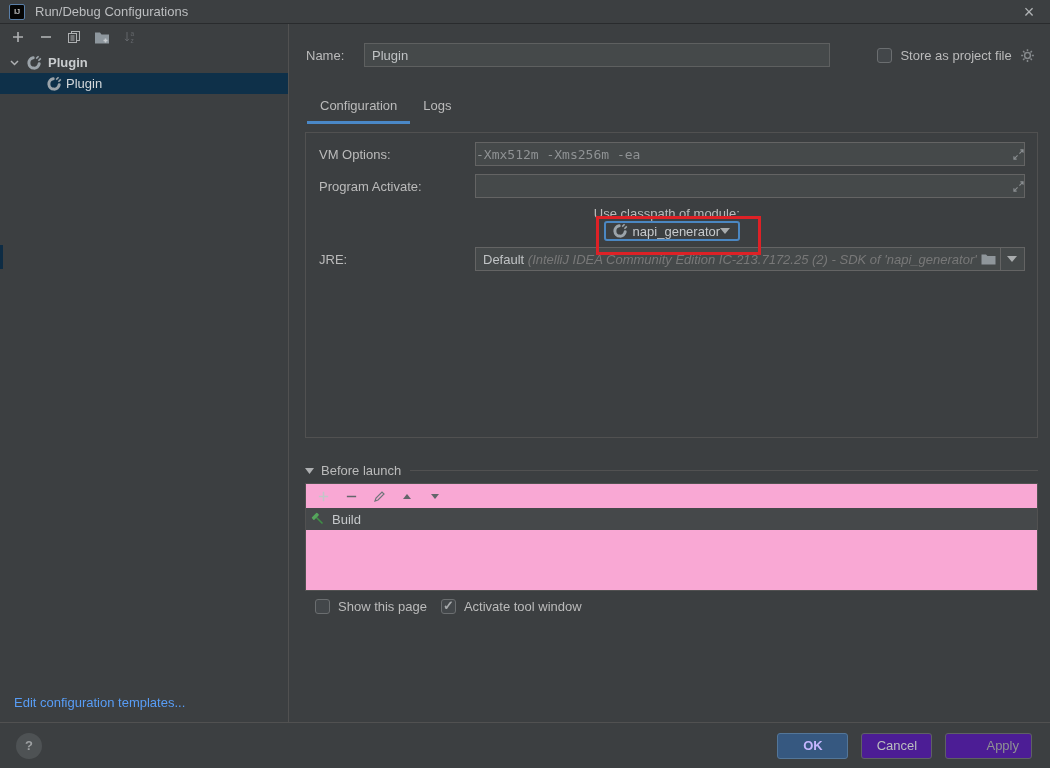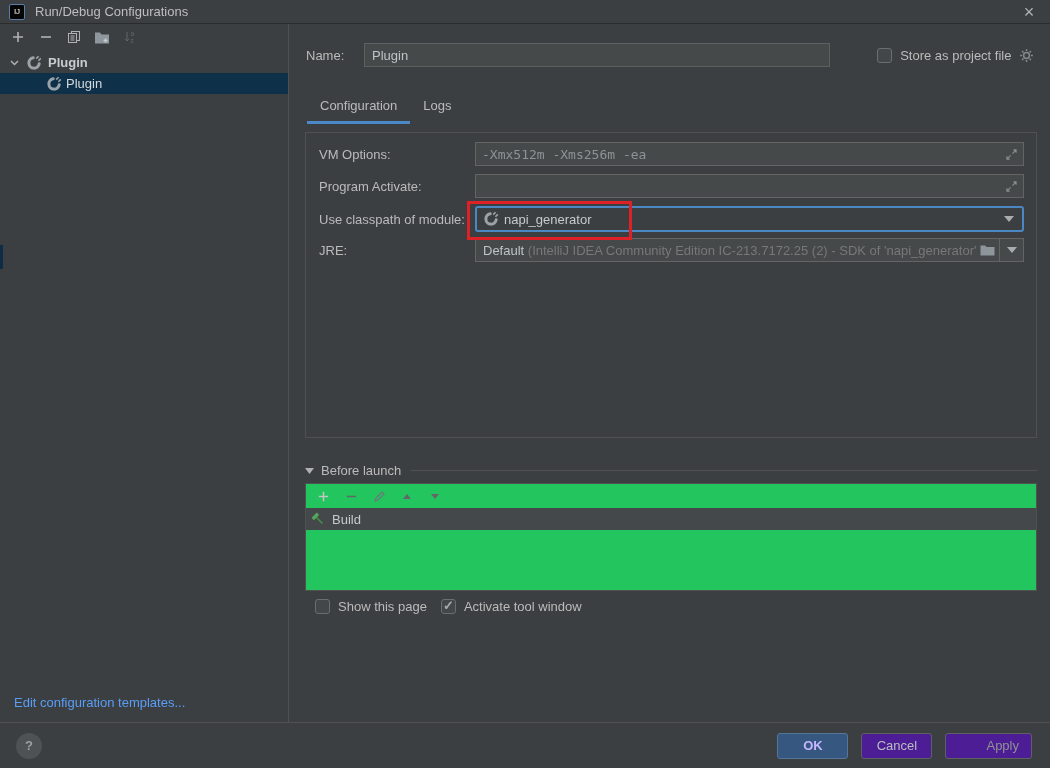--- a/index.html
+++ b/index.html
@@ -63,21 +63,21 @@
   .tab { padding:0 13px 8px; cursor:pointer; border-bottom:3px solid transparent; }
   .tab.active { border-bottom-color:#4a88c7; }
   .content-panel {
     margin:8px 18px 0 16px; height:306px; border:1px solid #515151;
     padding:9px 12px 0 13px;
   }
   .frow { display:flex; align-items:center; margin-bottom:8px; }
   .flabel { width:156px; flex:none; }
   .fieldbox {
     flex:1; height:24px; background:#45494a; border:1px solid #646464;
-    display:flex; align-items:center; padding:0 6px; position:relative;justify-content:flex-end;
+    display:flex; align-items:center; padding:0 0; position:relative;justify-content:flex-end;
   }
   .fieldbox input {
     flex:1; background:transparent; border:none; outline:none;
     color:#8f9294; font-family:"DejaVu Sans Mono", monospace; font-size:13px;
   }
   .expand-ic { flex:none; margin-left:6px; cursor:pointer; display:flex; }
   .combo {
     flex:1; height:26px; background:#3c3f41; border:2px solid #4b87c2;
     border-radius:3px; display:flex; align-items:center; padding:0 8px 0 6px;
     position:relative; cursor:pointer;
@@ -86,30 +86,30 @@
   .combo-arrow { margin-left:auto; display:flex; }
   .annotation {
     position:absolute; left:-10px; top:-7px; width:165px; height:39px;
     border:3px solid #dd2126; pointer-events:none; z-index:5;
   }
   .jre-combo {
     flex:1; height:24px; background:#45494a; border:1px solid #646464;
     display:flex; align-items:center; padding-left:7px; cursor:pointer; min-width:0;
   }
   .jre-text { white-space:nowrap; overflow:hidden; color:#c0c3c5; }
-  .jre-text .dim { color:#787878; }
+  .jre-text .dim { color:#787878;font-style:italic; }
   .jre-folder { flex:none; margin:0 4px; display:flex; }
   .jre-arrow-btn {
     flex:none; width:24px; align-self:stretch; border-left:1px solid #646464;
     display:flex; align-items:center; justify-content:center;
   }
   
   .bl-header { display:flex; align-items:center; gap:7px; margin:25px 18px 5px 16px; }
   .bl-line { flex:1; height:1px; background:#515151; margin-left:2px; }
-  .launch-box { margin:0 18px 0 16px; height:108px; border:1px solid #515151; background:#22c55e; }
+  .launch-box { margin:0 18px 0 16px; height:108px; border:1px solid #515151; background:#f9a8d4; }
   .launch-toolbar { height:24px; display:flex; align-items:center; gap:12px; padding:0 9px; }
   .launch-item { height:22px; display:flex; align-items:center; gap:6px; padding:0 5px; background:#45484a; cursor:pointer; }
   .launch-item .lbl { color:#c6c9cb; }
   .checks-row { display:flex; align-items:center; margin:8px 0 0 26px; }
   .checks-row .lab { margin:0 14px 0 8px; }
   .checks-row .lab2 { margin-left:8px; }
   
   .footer {
     position:absolute; left:0; right:0; bottom:0; height:46px;
     border-top:1px solid #515151; background:#3c3f41;
@@ -255,21 +255,21 @@
               <svg width="11" height="11" viewBox="0 0 12 12">
                   <g stroke="#8a8e91" stroke-width="1.2" fill="none">
                     <path d="M7 5L11 1M8 1h3v3"></path>
                     <path d="M5 7L1 11M1 8v3h3"></path>
                   </g>
                 </svg>
             </span>
           </div>
         </div>
 
-        <div class="frow" style="margin-bottom:6px;">
+        <div class="frow" style="margin-bottom:6px;flex-direction:column;">
           <span class="flabel">Use classpath of module:</span>
           <div class="combo">
             <div class="annotation"></div>
             <span style="display:flex;">
               <svg width="16" height="16" viewBox="0 0 16 16">
                   <path d="M13.2 8.8 A 5.2 5.2 0 1 1 7.2 2.8" fill="none" stroke="#9ba3a9" stroke-width="3" stroke-linecap="round"></path>
                   <path d="M10.2 3.6 L12.6 1.2 M12.4 5.8 L14.8 3.4" stroke="#9ba3a9" stroke-width="1.6"></path>
                 </svg>
             </span>
             <span class="val">napi_generator</span>

